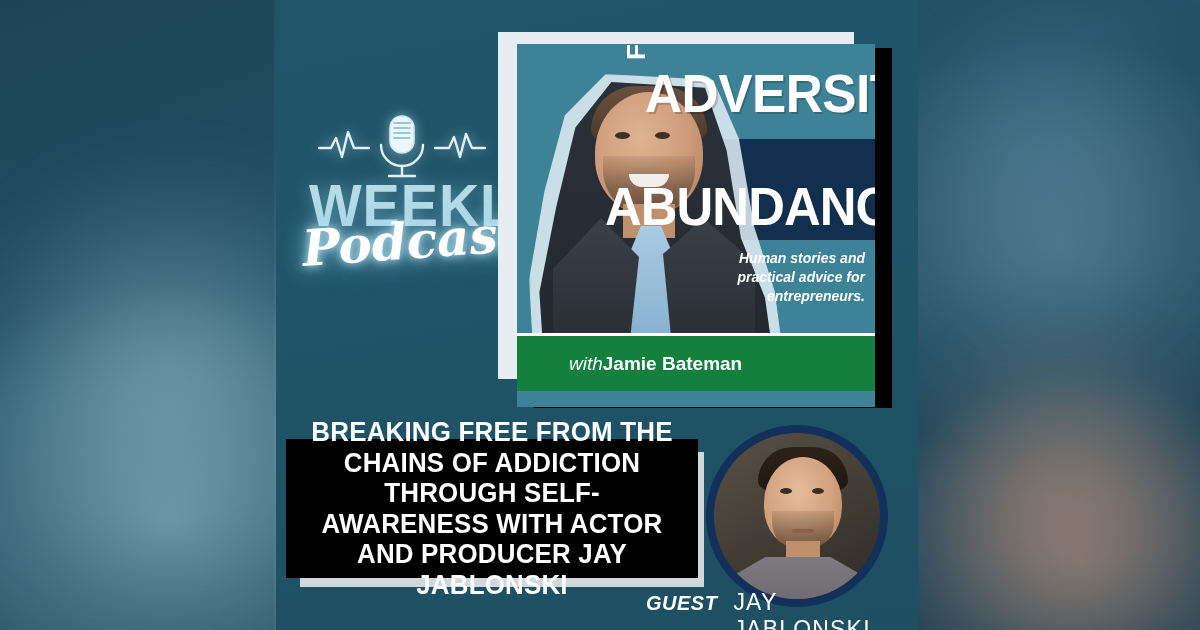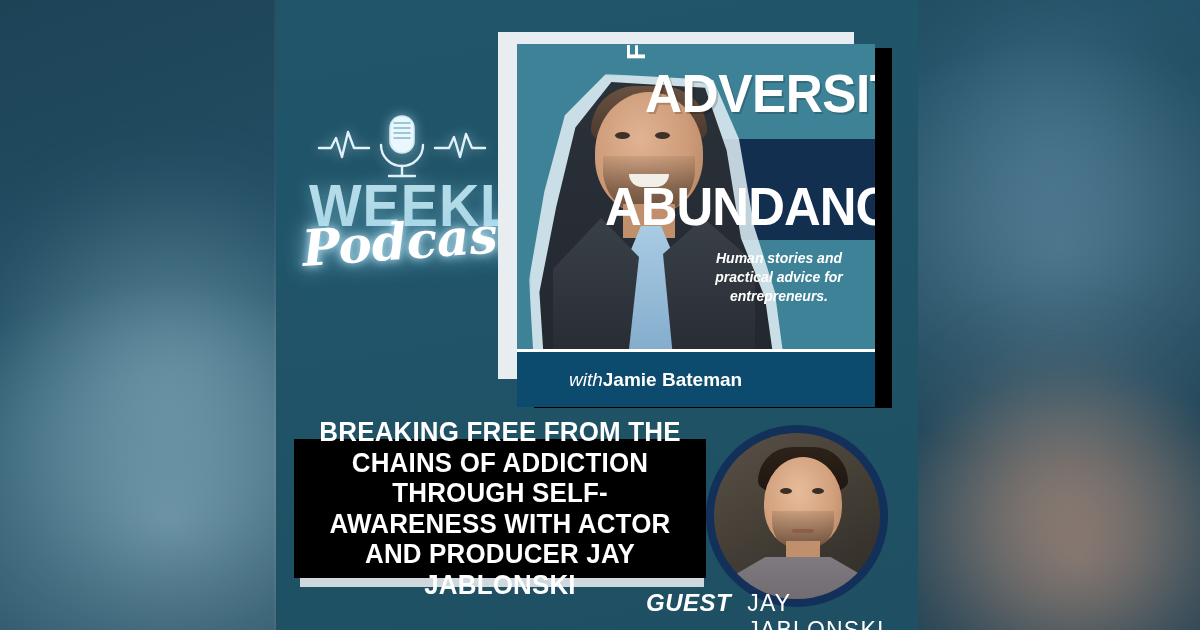--- a/index.html
+++ b/index.html
@@ -150,44 +150,44 @@
     font-family:"Liberation Sans Narrow","Liberation Sans",sans-serif;
     font-weight:700;font-size:33px;line-height:1;color:#ffffff;
   }
   .cover-abundance{
     position:absolute;left:88px;top:136px;
     font-family:"Liberation Sans Narrow","Liberation Sans",sans-serif;
     font-weight:700;font-size:53px;line-height:1;letter-spacing:-1px;color:#ffffff;
     transform:scaleX(.96);transform-origin:left center;
   }
   .cover-tagline{
-    position:absolute;left:176px;top:205px;right:10px;text-align:center;
+    position:absolute;left:176px;top:205px;right:10px;text-align:right;
     font-family:"Liberation Sans",sans-serif;font-style:italic;font-weight:600;
     font-size:14px;line-height:1.35;color:#ffffff;
   }
   .cover-hostbar{
-    position:absolute;left:0;bottom:0;width:100%;height:55px;background:#0c4a6e;
+    position:absolute;left:0;bottom:16px;width:100%;height:55px;background:#15803d;
   }
   .cover-hostbar-line{position:absolute;left:0;top:-3px;width:100%;height:3px;background:#ffffff;}
   .hostbar-text{
     position:absolute;left:52px;top:50%;transform:translateY(-50%);
     font-size:19px;color:#ffffff;white-space:nowrap;
   }
   .hostbar-text .w{font-style:italic;font-weight:400;}
   .hostbar-text .n{font-weight:700;}
 
   
   .title-frame{
     position:absolute;left:300px;top:452px;width:404px;height:135px;
     background:#cfd8dd;
   }
   .title-box{
     position:absolute;left:286px;top:439px;width:412px;height:139px;
     background:#000000;display:flex;align-items:center;justify-content:center;
-    padding:0 10px;box-sizing:border-box;margin-left:8px;
+    padding:0 10px;box-sizing:border-box;
   }
   .title-text{
     font-family:"Liberation Sans Narrow","Liberation Sans",sans-serif;
     font-weight:700;font-size:27px;line-height:1.13;letter-spacing:.2px;
     color:#ffffff;text-align:center;transform:scaleX(.96);
   }
 
   
   .guest-ring{
     position:absolute;left:706px;top:425px;width:182px;height:182px;border-radius:50%;
@@ -217,21 +217,21 @@
     position:absolute;left:16px;top:124px;width:136px;height:60px;
     background:linear-gradient(180deg,#7f7a80 0%,#6b666c 100%);
     clip-path:polygon(26% 0%,74% 0%,100% 34%,100% 100%,0% 100%,0% 34%);
   }
   .guest-label{
     position:absolute;left:646px;top:589px;width:260px;
     display:flex;align-items:baseline;gap:16px;
   }
   .guest-label .lbl{
     font-family:"Liberation Sans",sans-serif;font-style:italic;font-weight:700;
-    font-size:24px;letter-spacing:.5px;color:#ffffff;
+    font-size:20px;letter-spacing:.5px;color:#ffffff;
   }
   .guest-label .nm{
     font-family:"Liberation Sans",sans-serif;font-weight:400;
     font-size:23px;letter-spacing:1.2px;color:#ffffff;
   }
 </style>
 </head>
 <body>
 
 <div class="stage">

